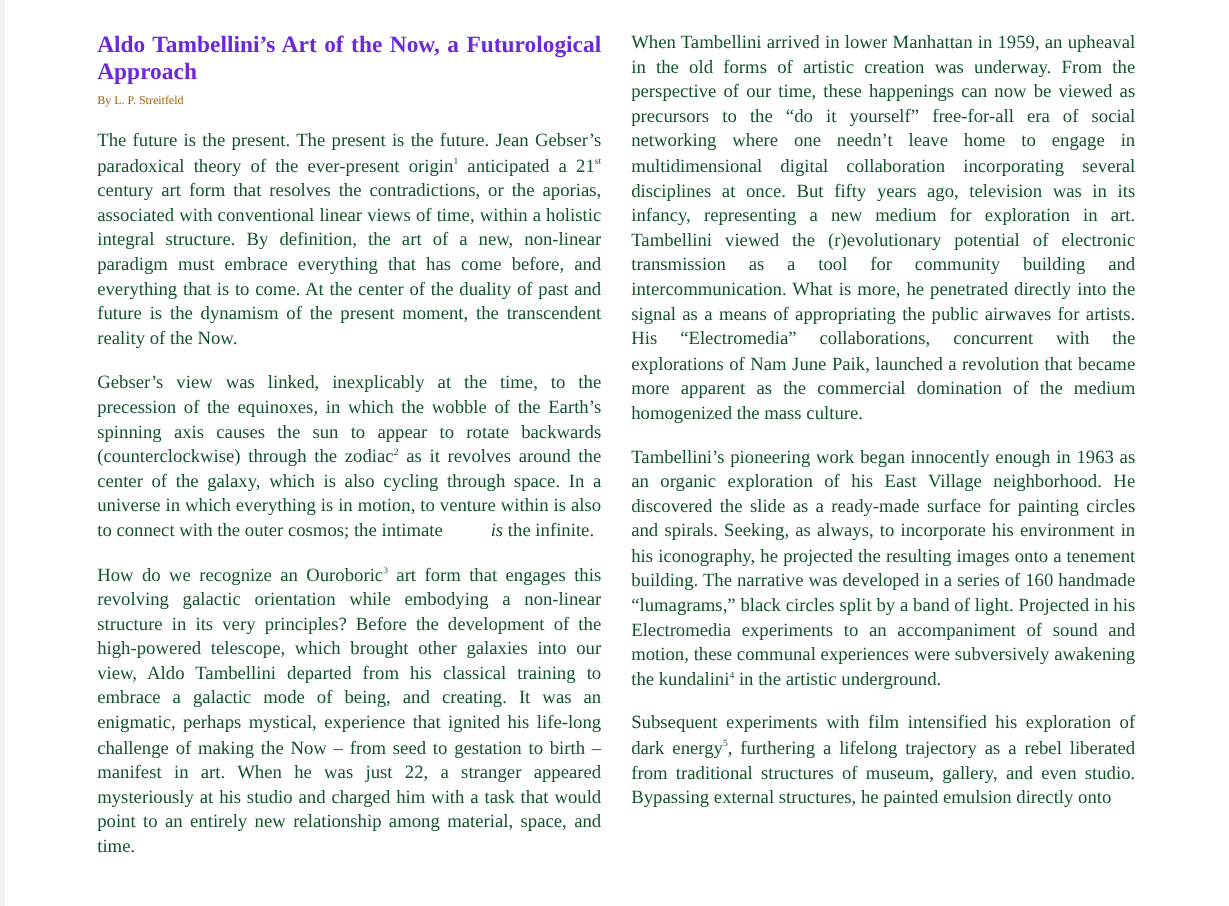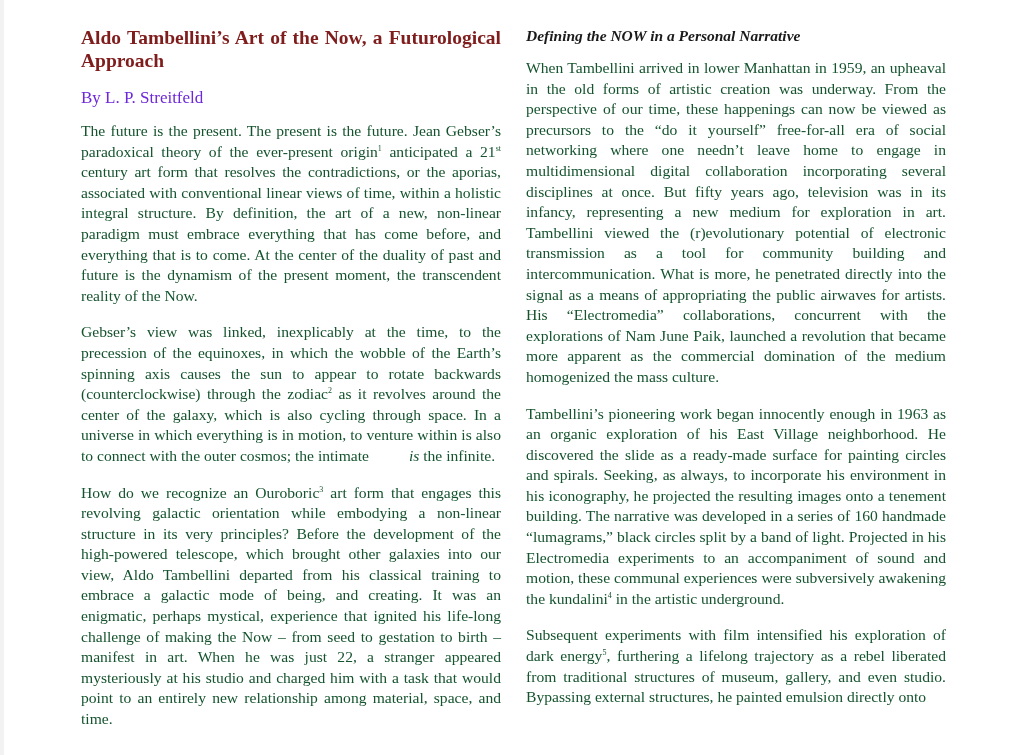--- a/index.html
+++ b/index.html
@@ -27,28 +27,28 @@
     width: 420px;
   }
   .col-left { left: 81px; }
   .col-right { left: 526px; }
 
   .title {
     font-weight: bold;
     font-size: 19.5px;
     line-height: 23px;
     margin: 0;
-    color: #7f1d1d;
+    color: #6d28d9;
     text-align: justify;
   }
   .byline {
-    font-size: 17px;
+    font-size: 10px;
     line-height: 19px;
-    margin: 16px 0 14px 0;
-    color: #6d28d9;
+    margin: 3px 0 14px 0;
+    color: #a16207;
   }
   .section-heading {
     font-weight: bold;
     font-style: italic;
     font-size: 15.5px;
     line-height: 20px;
     margin: 0 0 12px 0;
     color: #1a1a1a;
   }
   p.body {
@@ -73,17 +73,16 @@
 
 <div class="col col-left">
   <h1 class="title">Aldo Tambellini’s Art of the Now, a Futurological Approach</h1>
   <div class="byline">By L. P. Streitfeld</div>
   <p class="body">The future is the present.  The present is the future.  Jean Gebser’s paradoxical theory of the ever-present origin<sup>1</sup> anticipated a 21<sup>st</sup> century art form that resolves the contradictions, or the aporias, associated with conventional linear views of time, within a holistic integral structure.  By definition, the art of a new, non-linear paradigm must embrace everything that has come before, and everything that is to come.  At the center of the duality of past and future is the dynamism of the present moment, the transcendent reality of the Now.</p>
   <p class="body">Gebser’s view was linked, inexplicably at the time, to the precession of the equinoxes, in which the wobble of the Earth’s spinning axis causes the sun to appear to rotate backwards (counterclockwise) through the zodiac<sup>2</sup> as it revolves around the center of the galaxy, which is also cycling through space.  In a universe in which everything is in motion, to venture within is also to connect with the outer cosmos; the intimate <em>is</em> the infinite.</p>
   <p class="body">How do we recognize an Ouroboric<sup>3</sup> art form that engages this revolving galactic orientation while embodying a non-linear structure in its very principles?  Before the development of the high-powered telescope, which brought other galaxies into our view, Aldo Tambellini departed from his classical training to embrace a galactic mode of being, and creating.  It was an enigmatic, perhaps mystical, experience that ignited his life-long challenge of making the Now – from seed to gestation to birth – manifest in art.  When he was just 22, a stranger appeared mysteriously at his studio and charged him with a task that would point to an entirely new relationship among material, space, and time.</p>
 </div>
 
 <div class="col col-right">
-  <h2 class="section-heading">Defining the NOW in a Personal Narrative</h2>
   <p class="body">When Tambellini arrived in lower Manhattan in 1959, an upheaval in the old forms of artistic creation was underway. From the perspective of our time, these happenings can now be viewed as precursors to the “do it yourself” free-for-all era of social networking where one needn’t leave home to engage in multidimensional digital collaboration incorporating several disciplines at once. But fifty years ago, television was in its infancy, representing a new medium for exploration in art.  Tambellini viewed the (r)evolutionary potential of electronic transmission as a tool for community building and intercommunication. What is more, he penetrated directly into the signal as a means of appropriating the public airwaves for artists.  His “Electromedia” collaborations, concurrent with the explorations of Nam June Paik, launched a revolution that became more apparent as the commercial domination of the medium homogenized the mass culture.</p>
   <p class="body">Tambellini’s pioneering work began innocently enough in 1963 as an organic exploration of his East Village neighborhood. He discovered the slide as a ready-made surface for painting circles and spirals.  Seeking, as always, to incorporate his environment in his iconography, he projected the resulting images onto a tenement building.  The narrative was developed in a series of 160 handmade “lumagrams,” black circles split by a band of light.  Projected in his Electromedia experiments to an accompaniment of sound and motion, these communal experiences were subversively awakening the kundalini<sup>4</sup> in the artistic underground.</p>
   <p class="body">Subsequent experiments with film intensified his exploration of dark energy<sup>5</sup>, furthering a lifelong trajectory as a rebel liberated from traditional structures of museum, gallery, and even studio. Bypassing external structures, he painted emulsion directly onto</p>
 </div>
 
 </body></html>

